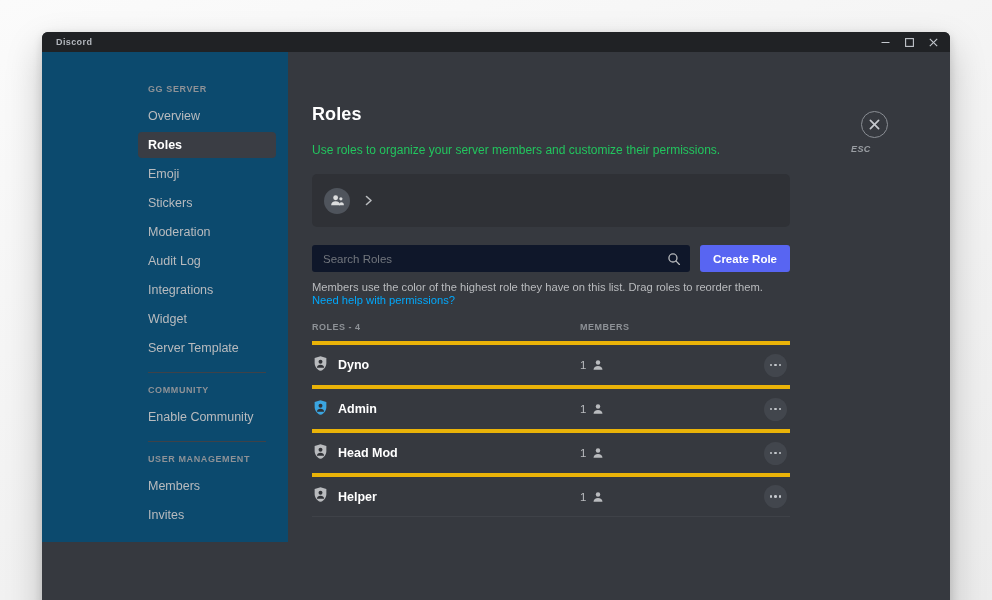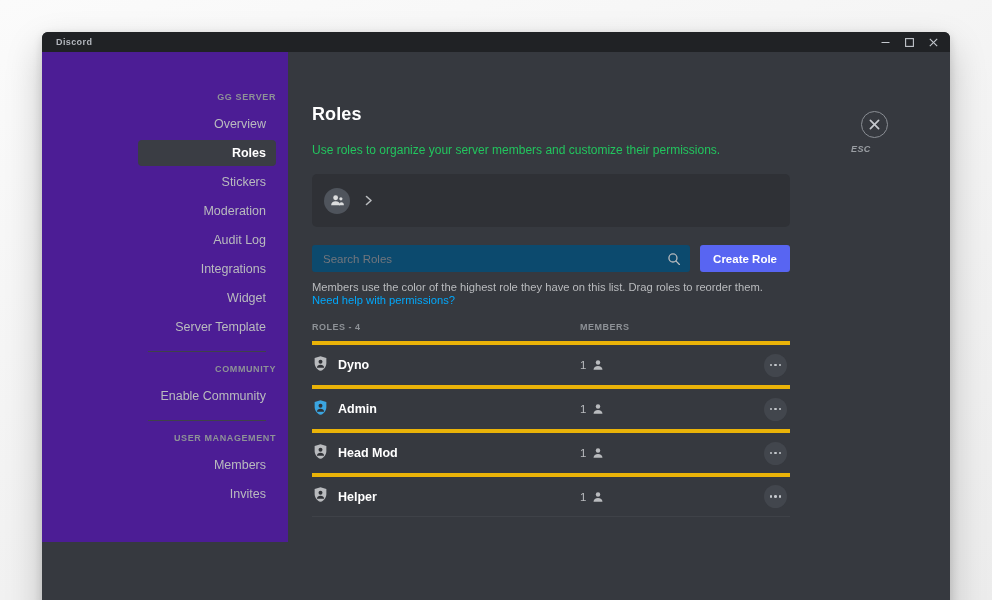--- a/index.html
+++ b/index.html
@@ -45,24 +45,23 @@
     display: flex; align-items: center; justify-content: center;
     color: #c4c8ce;
   }
   .win-btn svg { display: block; }
 
   .body-area { display: flex; height: 490px; }
 
   
   .sidebar {
     width: 246px;
-    background: #4c1d95;
-    padding-top: 40px;
+    background: #0c4a6e;
+    padding-top: 32px;
     overflow: hidden;
-    text-align: right;
   }
   .sidebar-inner { padding-left: 96px; padding-right: 12px; }
 
   .side-header {
     font-size: 9px;
     font-weight: bold;
     letter-spacing: 0.6px;
     color: #8e9297;
     margin-bottom: 9px;
     padding-left: 10px;
@@ -135,21 +134,21 @@
   
   .search-row {
     margin-top: 18px;
     display: flex;
     align-items: center;
     gap: 10px;
   }
   .search-box {
     flex: 1;
     height: 27px;
-    background: #0c4a6e;
+    background: #0f172a;
     border-radius: 3px;
     display: flex;
     align-items: center;
     padding: 0 9px 0 11px;
   }
   .search-box input {
     flex: 1;
     background: transparent;
     border: none;
     outline: none;
@@ -298,20 +297,21 @@
 
   <div class="body-area">
 
     <div class="sidebar">
       <div class="sidebar-inner">
 
         <div>
           <div class="side-header">GG SERVER</div>
           <div class="side-item">Overview</div>
           <div class="side-item active">Roles</div>
+          <div class="side-item">Emoji</div>
           <div class="side-item">Stickers</div>
           <div class="side-item">Moderation</div>
           <div class="side-item">Audit Log</div>
           <div class="side-item">Integrations</div>
           <div class="side-item">Widget</div>
           <div class="side-item">Server Template</div>
         </div>
 
         <div class="side-sep"></div>
 

